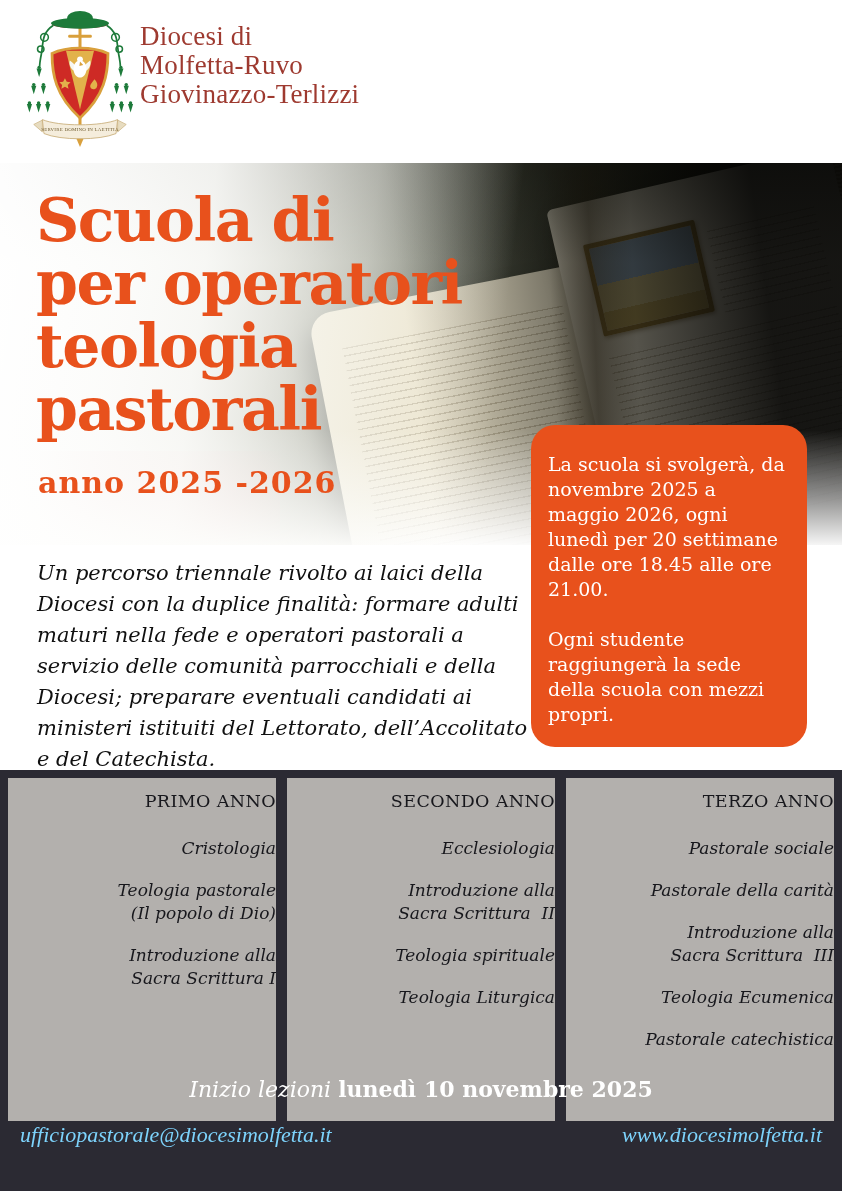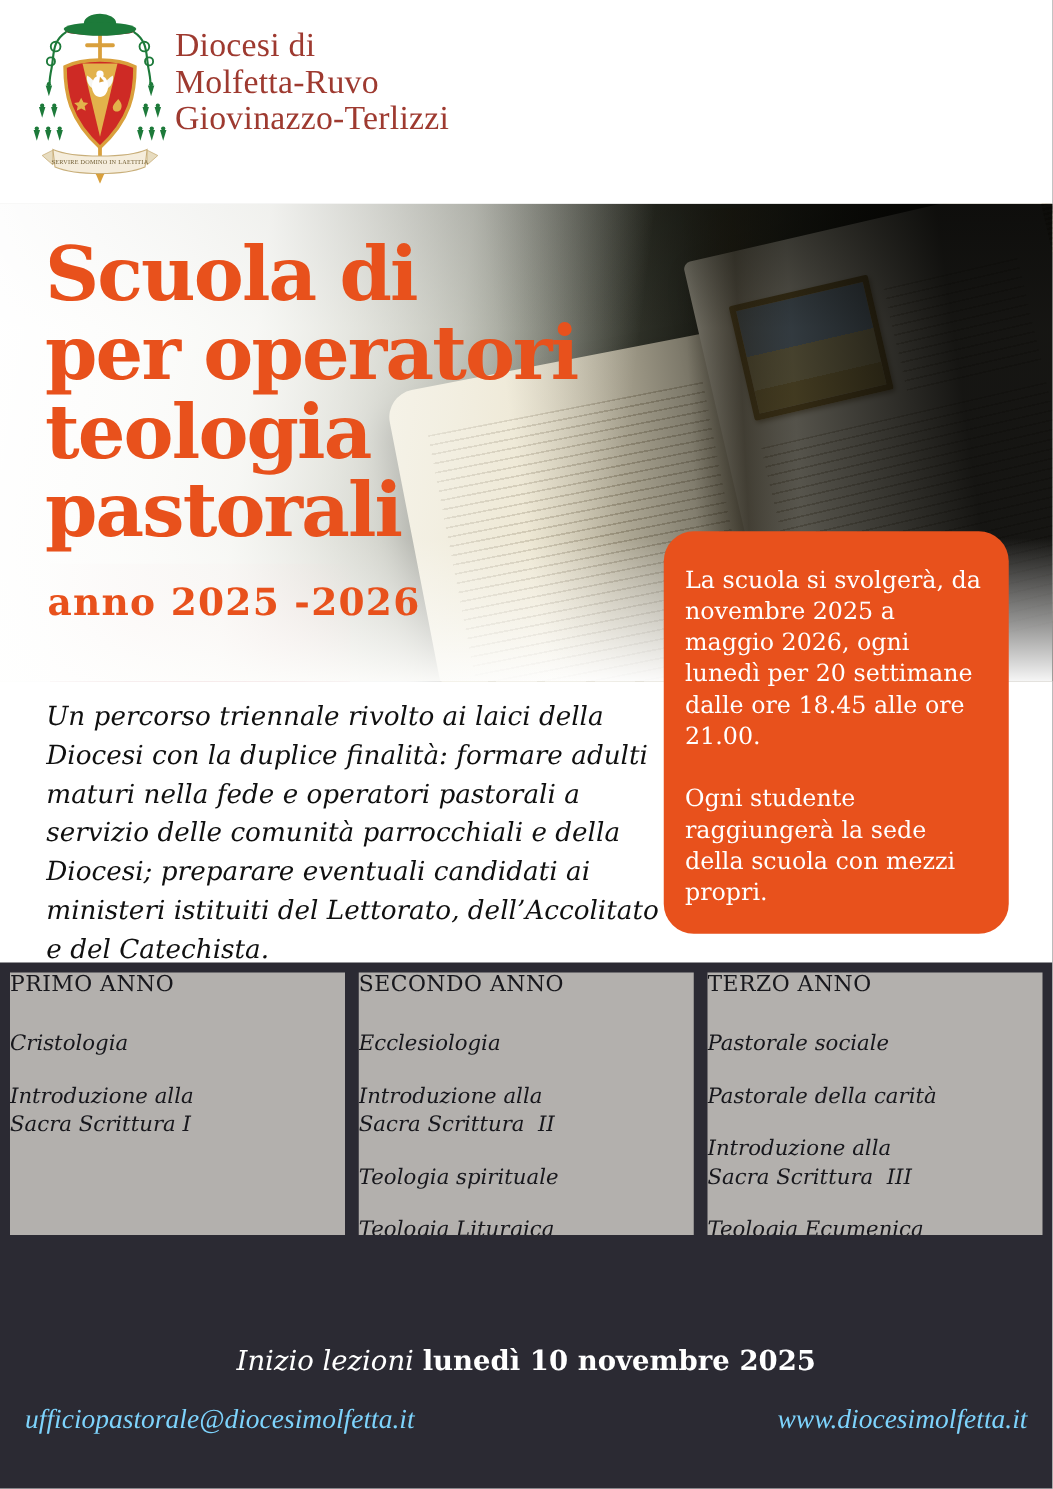--- a/index.html
+++ b/index.html
@@ -65,22 +65,22 @@
   .info-box p:last-child{margin-bottom:0;}
   
   .intro{
     position:absolute;left:37px;top:558px;width:492px;
     font-style:italic;font-size:21px;line-height:31px;color:#101010;
   }
   
   .dark-section{position:absolute;top:770px;left:0;width:842px;height:421px;background:#2b2a33;}
   .years-row{position:absolute;top:8px;left:8px;right:8px;display:flex;gap:11px;}
   .year-column{
-    flex:1;height:210px;box-sizing:border-box;background:#b3b0ad;
-    padding-top:0;text-align:left;color:#17171c;overflow:hidden;
+    flex:1;height:343px;box-sizing:border-box;background:#b3b0ad;
+    padding-top:13px;text-align:right;color:#17171c;overflow:hidden;
   }
   .year-title{font-size:17.5px;letter-spacing:.4px;margin-bottom:26px;}
   .course{font-style:italic;font-size:17px;line-height:23px;margin-bottom:19px;}
   .course-line{white-space:pre-wrap;}
   .start-line{position:absolute;top:306px;left:0;width:100%;text-align:center;color:#ffffff;font-size:22px;}
   .start-label{font-style:italic;}
   .start-date{font-weight:bold;}
   .contacts{
     position:absolute;top:352px;left:20px;right:20px;
     display:flex;justify-content:space-between;align-items:baseline;
@@ -201,20 +201,24 @@
   <div class="intro">Un percorso triennale rivolto ai laici della Diocesi con la duplice finalità: formare adulti maturi nella fede e operatori pastorali a servizio delle comunità parrocchiali e della Diocesi; preparare eventuali candidati ai ministeri istituiti del Lettorato, dell’Accolitato e del Catechista.</div>
 
   <div class="dark-section">
     <div class="years-row">
         <div class="year-column">
           <div class="year-title">PRIMO ANNO</div>
           <div class="course">
             <div class="course-line">Cristologia</div>
           </div>
           <div class="course">
+            <div class="course-line">Teologia pastorale</div>
+            <div class="course-line">(Il popolo di Dio)</div>
+          </div>
+          <div class="course">
             <div class="course-line">Introduzione alla</div>
             <div class="course-line">Sacra Scrittura I</div>
           </div>
         </div>
         <div class="year-column">
           <div class="year-title">SECONDO ANNO</div>
           <div class="course">
             <div class="course-line">Ecclesiologia</div>
           </div>
           <div class="course">

